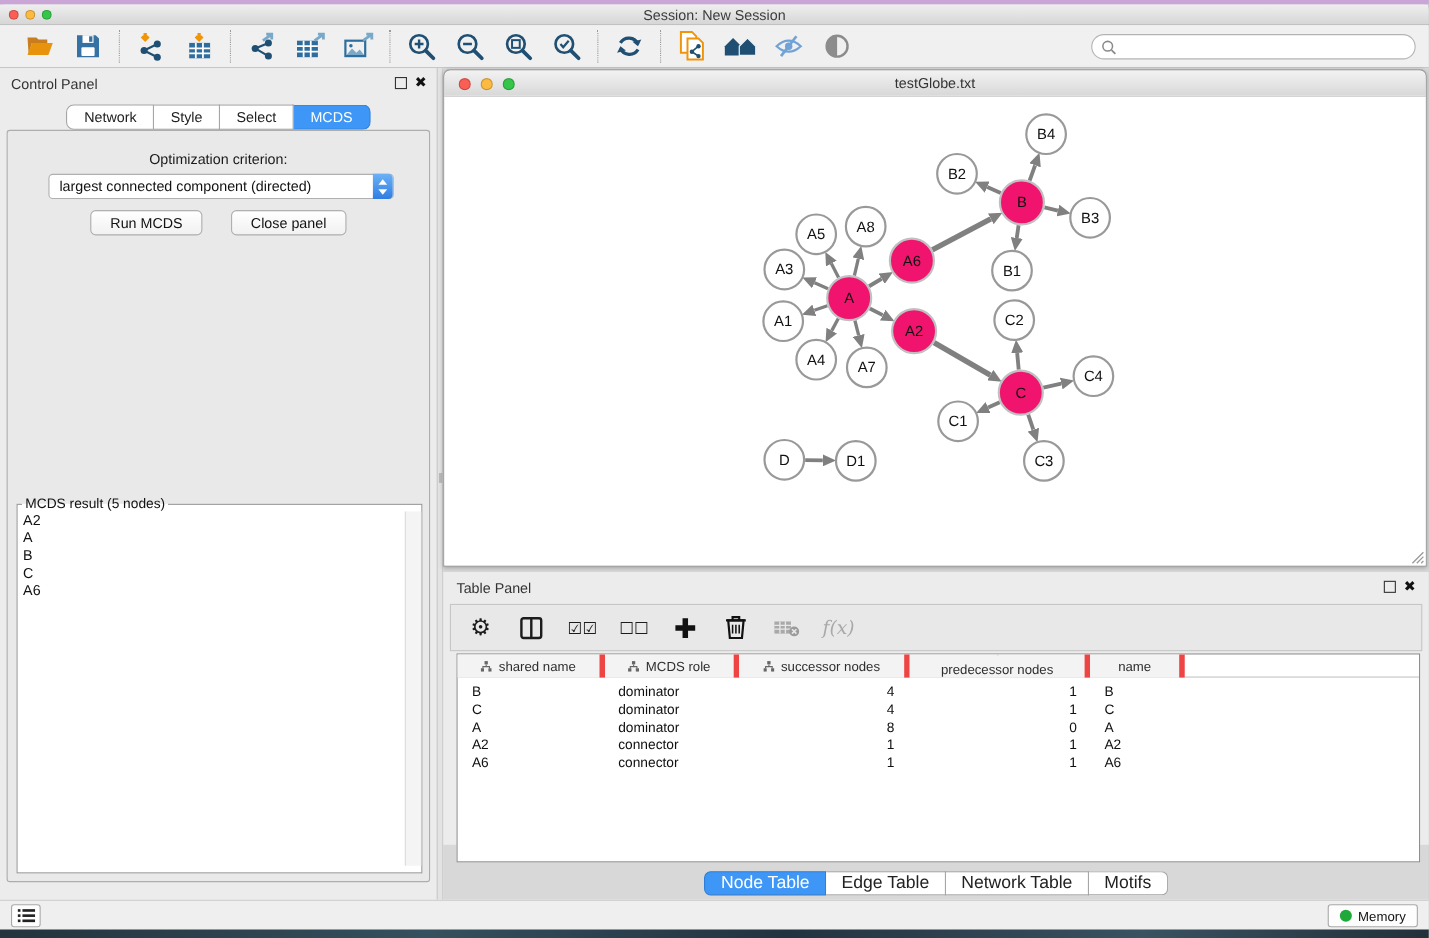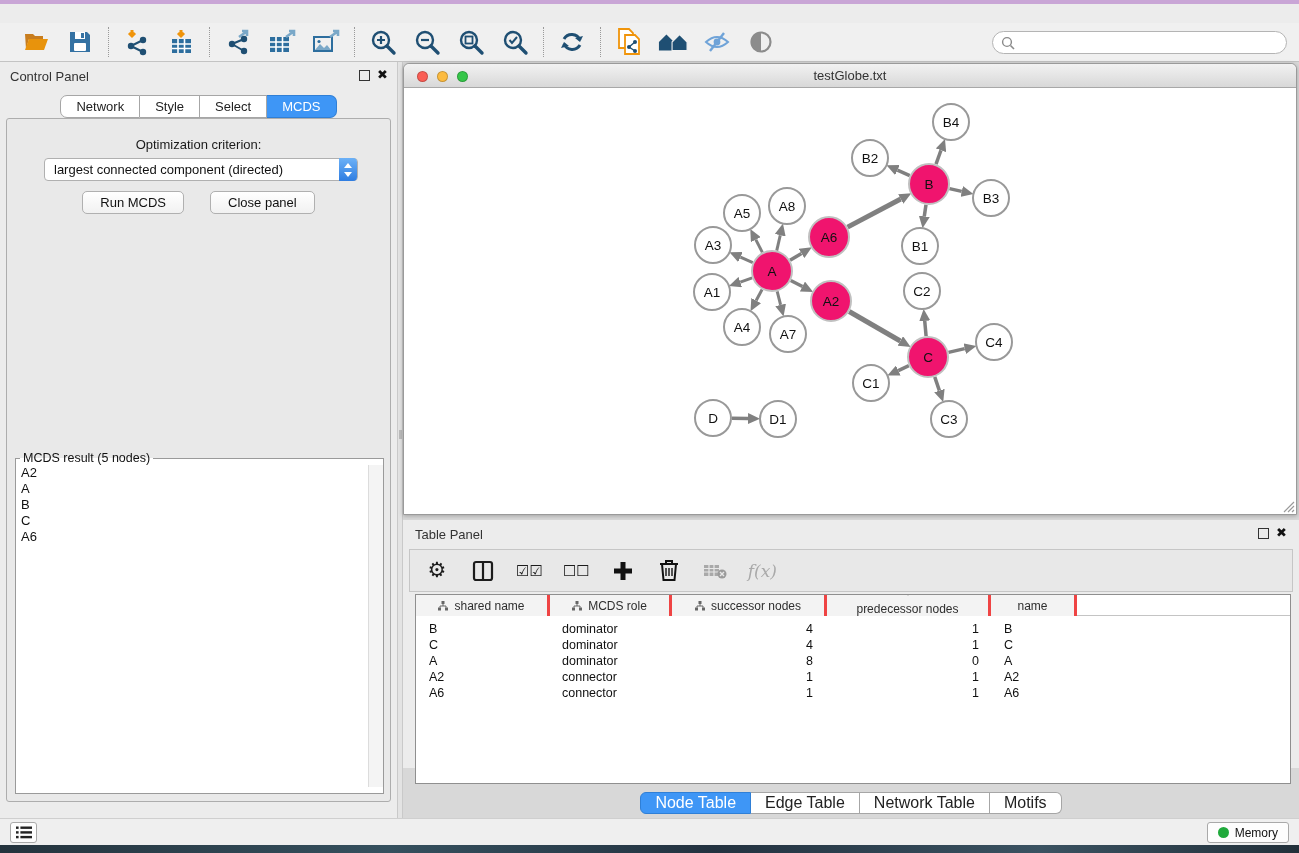--- a/index.html
+++ b/index.html
@@ -94,21 +94,21 @@
   .table-panel .ph-float{right:30px;top:8px;} .table-panel .ph-close{right:12px;top:5px;}
   .ttoolbar{position:absolute;left:6px;top:29px;width:884px;height:43px;background:#e8e8e8;
       border:1px solid #c6c6c6;display:flex;align-items:center;gap:20px;padding:0 14px;}
   .tticon{min-width:26px;height:30px;display:flex;align-items:center;justify-content:center;cursor:pointer;}
   .gear-glyph{font-family:"DejaVu Sans",sans-serif;font-size:21px;color:#1c1c1c;line-height:1;}
   .check-glyph{font-family:"DejaVu Sans",sans-serif;font-size:15px;color:#1c1c1c;letter-spacing:0px;}
   .fx-glyph{font-family:"DejaVu Serif",serif;font-style:italic;font-size:17px;color:#a9a9a9;}
   .dtable{position:absolute;left:12px;top:74px;width:876px;height:190px;background:#fff;
       border:1px solid #8f8f8f;}
   .thead{position:absolute;left:0;top:0;height:21px;width:100%;border-bottom:1px solid #c4c4c4;}
-  .thcell{position:absolute;top:0;height:21px;background:#f3f3f3;border-right:3px solid #ef4444;
+  .thcell{position:absolute;top:0;height:21px;background:#f3f3f3;border-right:5px solid #ef4444;
       display:flex;align-items:center;justify-content:center;gap:6px;font-size:12px;color:#2e2e2e;cursor:pointer;}
   .tbody{position:absolute;left:0;top:22px;right:0;bottom:0;}
   .trow{position:relative;height:16px;cursor:pointer;}
   .tcell{position:absolute;top:0;height:16px;line-height:16px;font-size:12.5px;color:#101010;
       white-space:nowrap;overflow:hidden;}
   .c0{left:0;width:134px;padding-left:13px;} .c1{left:134px;width:122px;padding-left:12px;}
   .c2{left:256px;width:155px;text-align:right;padding-right:14px;}
   .c3{left:411px;width:164px;text-align:right;padding-right:12px;}
   .c4{left:575px;width:86px;padding-left:13px;}
   .h0{left:0;width:134px;} .h1{left:134px;width:122px;} .h2{left:256px;width:155px;}
@@ -128,20 +128,26 @@
       border:1px solid #a9a9a9;border-radius:3px;display:flex;align-items:center;gap:6px;
       padding:0 10px;font-size:12px;color:#111;cursor:pointer;}
   .memory-dot{width:11px;height:11px;border-radius:50%;background:#1fa93b;}
 </style>
 </head>
 <body>
 
 <div class="app">
   <div class="desktop-top"></div>
 
+  <div class="titlebar">
+    <span class="light tl-red"></span>
+    <span class="light tl-yellow"></span>
+    <span class="light tl-green"></span>
+    <div class="title">Session: New Session</div>
+  </div>
 
   <div class="toolbar">
     <div class="tgroup">
       <div class="ticon">
         <svg width="27" height="24" viewBox="0 0 27 24">
             <path d="M2 4h8l2 2h8v3H6L3 19z" fill="#c87d1e"></path>
             <path d="M6 9h19l-4 11H2z" fill="#e8930c"></path>
           </svg>
       </div>
       <div class="ticon">

